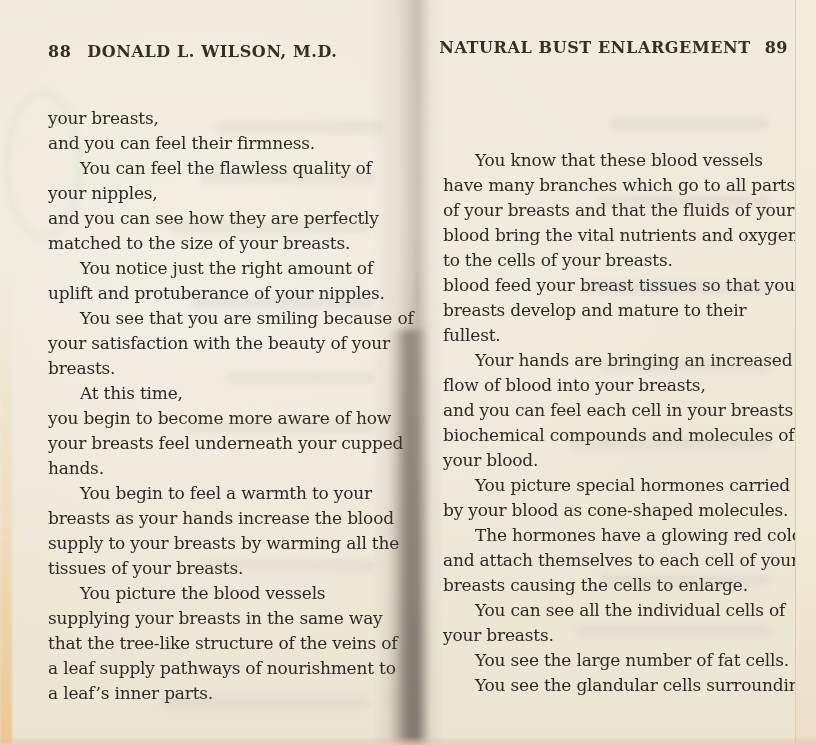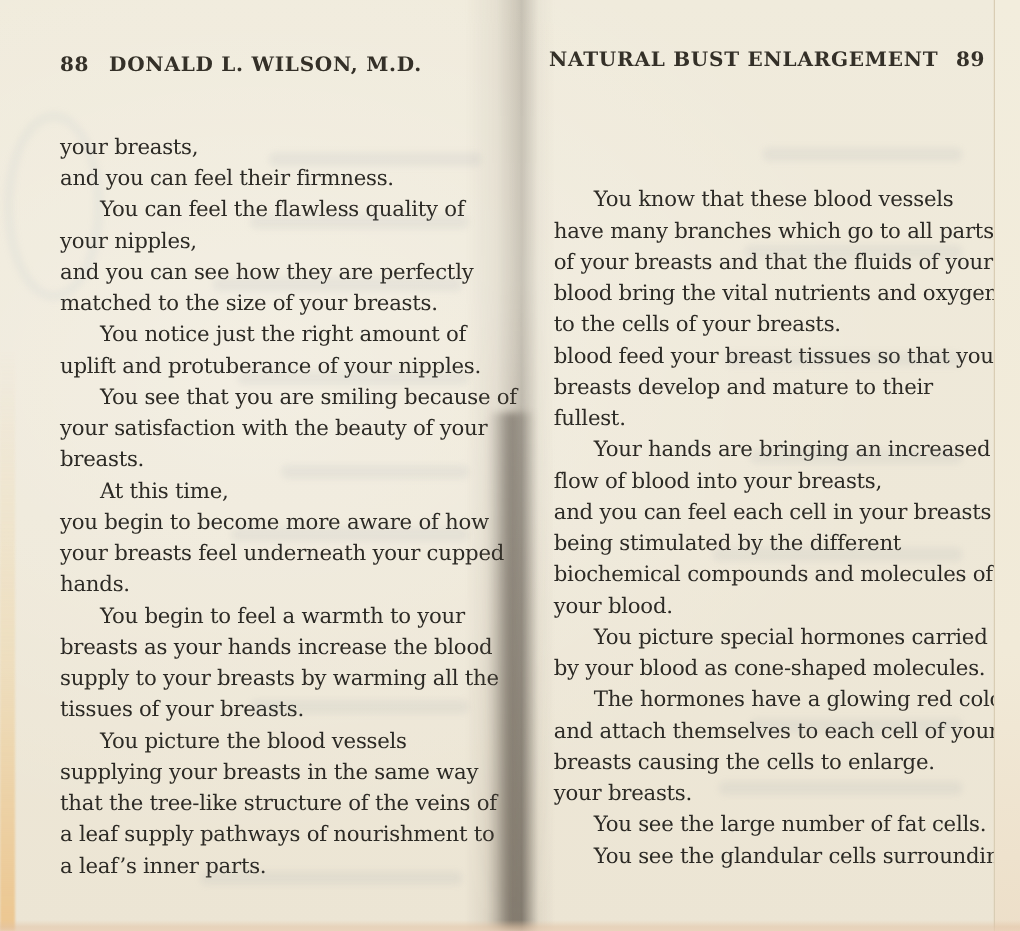--- a/index.html
+++ b/index.html
@@ -126,28 +126,28 @@
         <div class="line">have many branches which go to all parts</div>
         <div class="line">of your breasts and that the fluids of your</div>
         <div class="line">blood bring the vital nutrients and oxygen</div>
         <div class="line">to the cells of your breasts.</div>
         <div class="line">blood feed your breast tissues so that your</div>
         <div class="line">breasts develop and mature to their</div>
         <div class="line">fullest.</div>
         <div class="line indent">Your hands are bringing an increased</div>
         <div class="line">flow of blood into your breasts,</div>
         <div class="line">and you can feel each cell in your breasts</div>
-        <div class="line">being stimulated by the different</div>
         <div class="line">biochemical compounds and molecules of</div>
         <div class="line">your blood.</div>
         <div class="line indent">You picture special hormones carried</div>
         <div class="line">by your blood as cone-shaped molecules.</div>
         <div class="line indent">The hormones have a glowing red color</div>
         <div class="line">and attach themselves to each cell of your</div>
         <div class="line">breasts causing the cells to enlarge.</div>
+        <div class="line indent">You can see all the individual cells of</div>
         <div class="line">your breasts.</div>
         <div class="line indent">You see the large number of fat cells.</div>
         <div class="line indent">You see the glandular cells surrounding</div>
       </div>
   </div>
 
   <div class="ghost-ring"></div>
 
   <div class="smudge" style="left:215px; top:122px; width:170px;"></div>
   <div class="smudge" style="left:200px; top:172px; width:175px;"></div>

